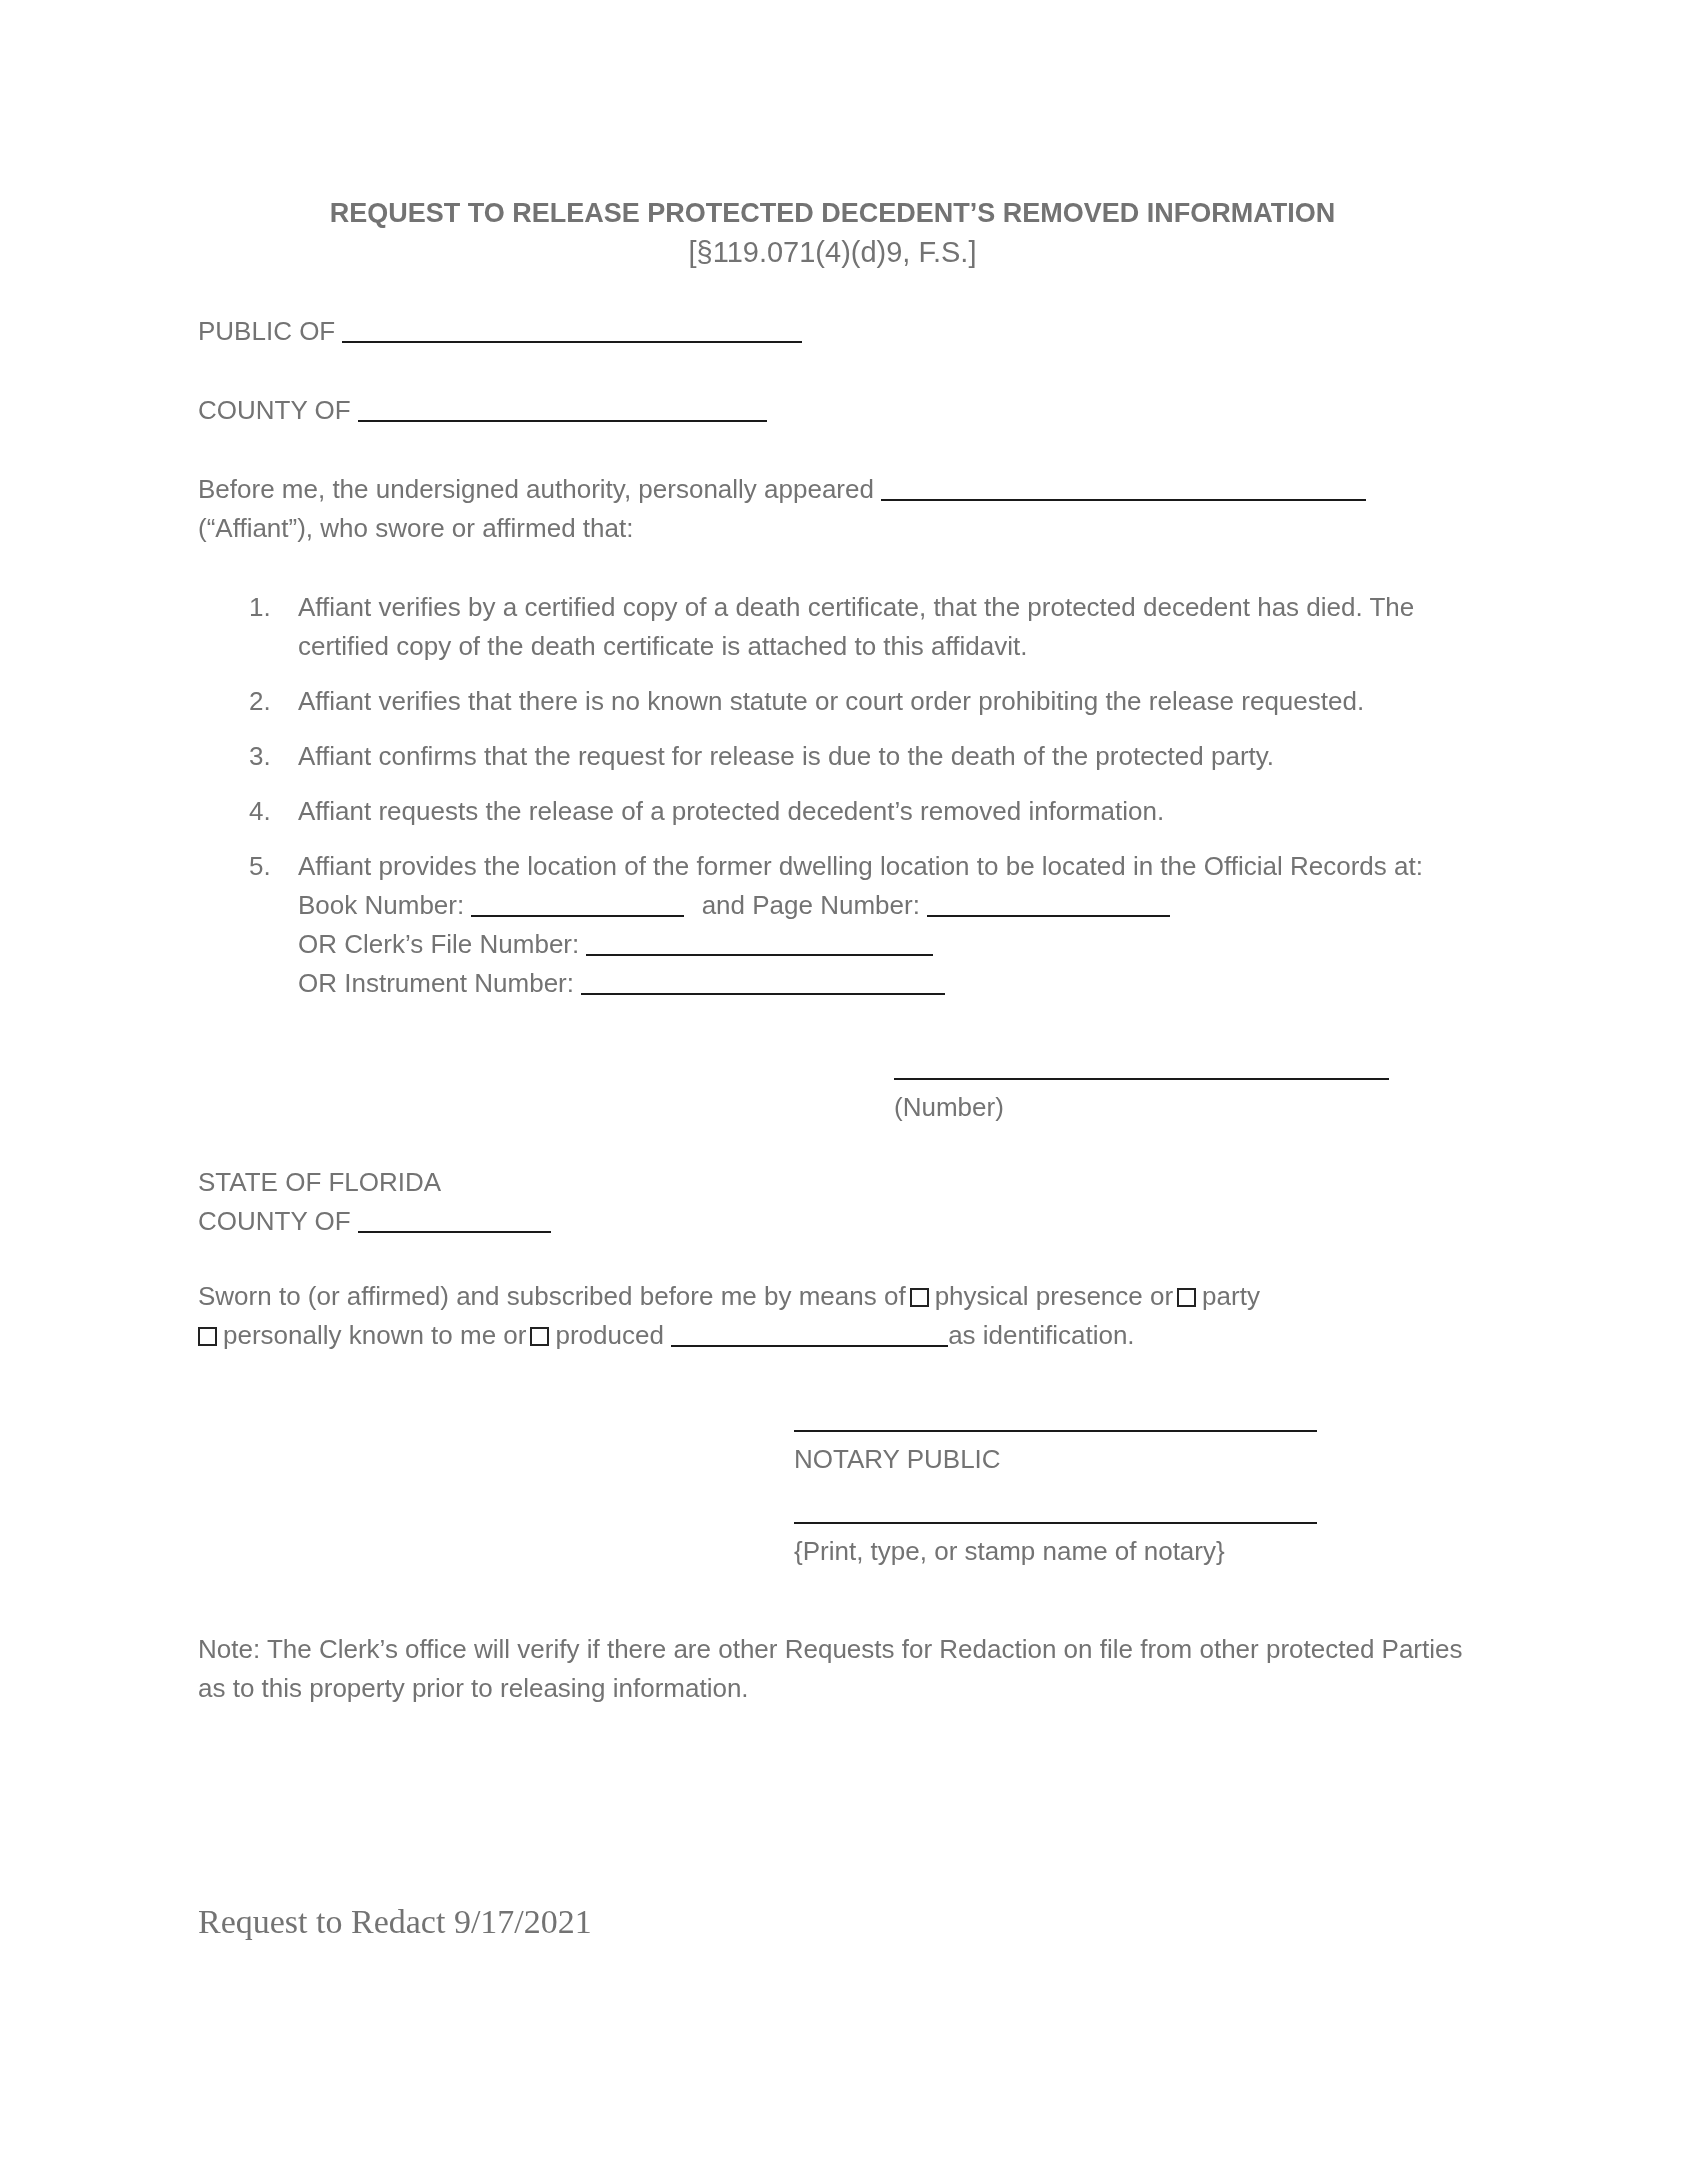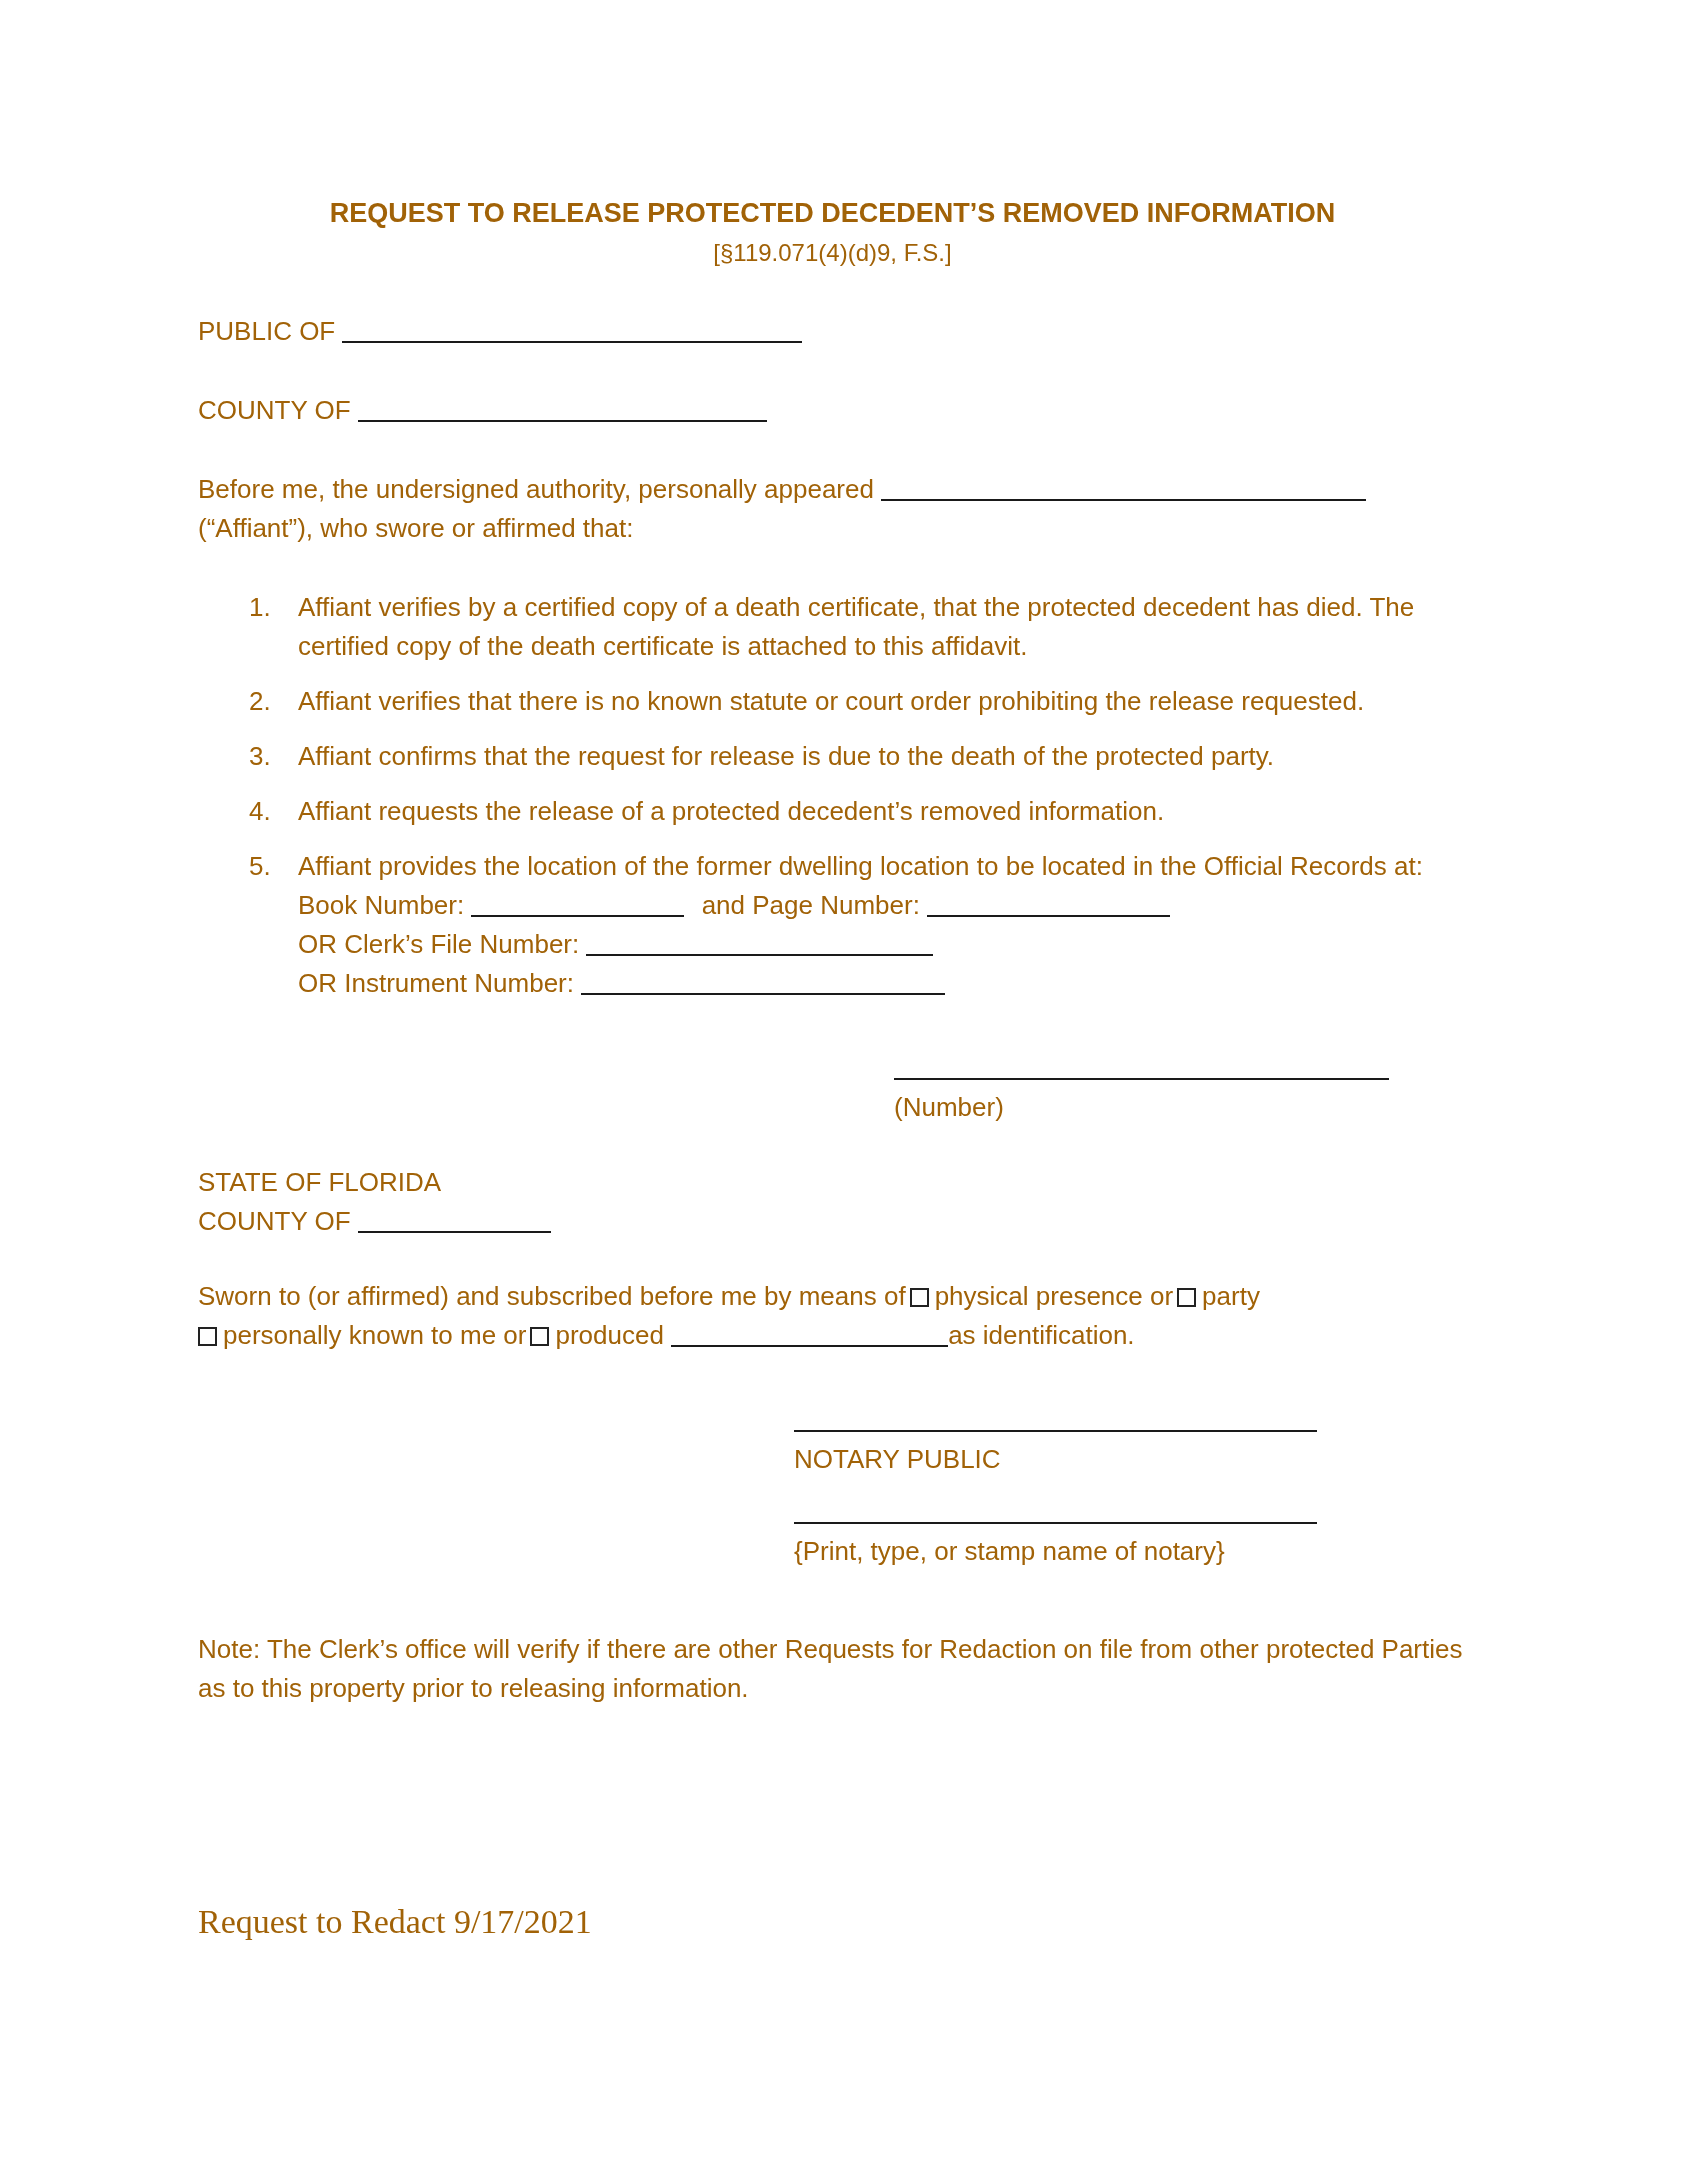--- a/index.html
+++ b/index.html
@@ -6,25 +6,25 @@
   html,body { background:#888; }
   .page {
     position:relative;
     width:1683px; height:2178px;
     background:#ffffff;
     margin:0 auto;
     padding:194px 216px 0 198px;
     font-family:"Liberation Sans", sans-serif;
     font-size:26px;
     line-height:39px;
-    color:#a16207;
+    color:#737373;
     overflow:hidden;
   }
   .title   { text-align:center; font-weight:bold; font-size:27px; }
-  .subtitle{ text-align:center; font-size:24px; }
+  .subtitle{ text-align:center; font-size:29px; }
   .blank {
     display:inline-block;
     border-bottom:2px solid #1a1a1a;
     height:24px;
     vertical-align:-3px;
   }
   .cb {
     display:inline-block;
     width:19px; height:19px;
     border:2px solid #222;

